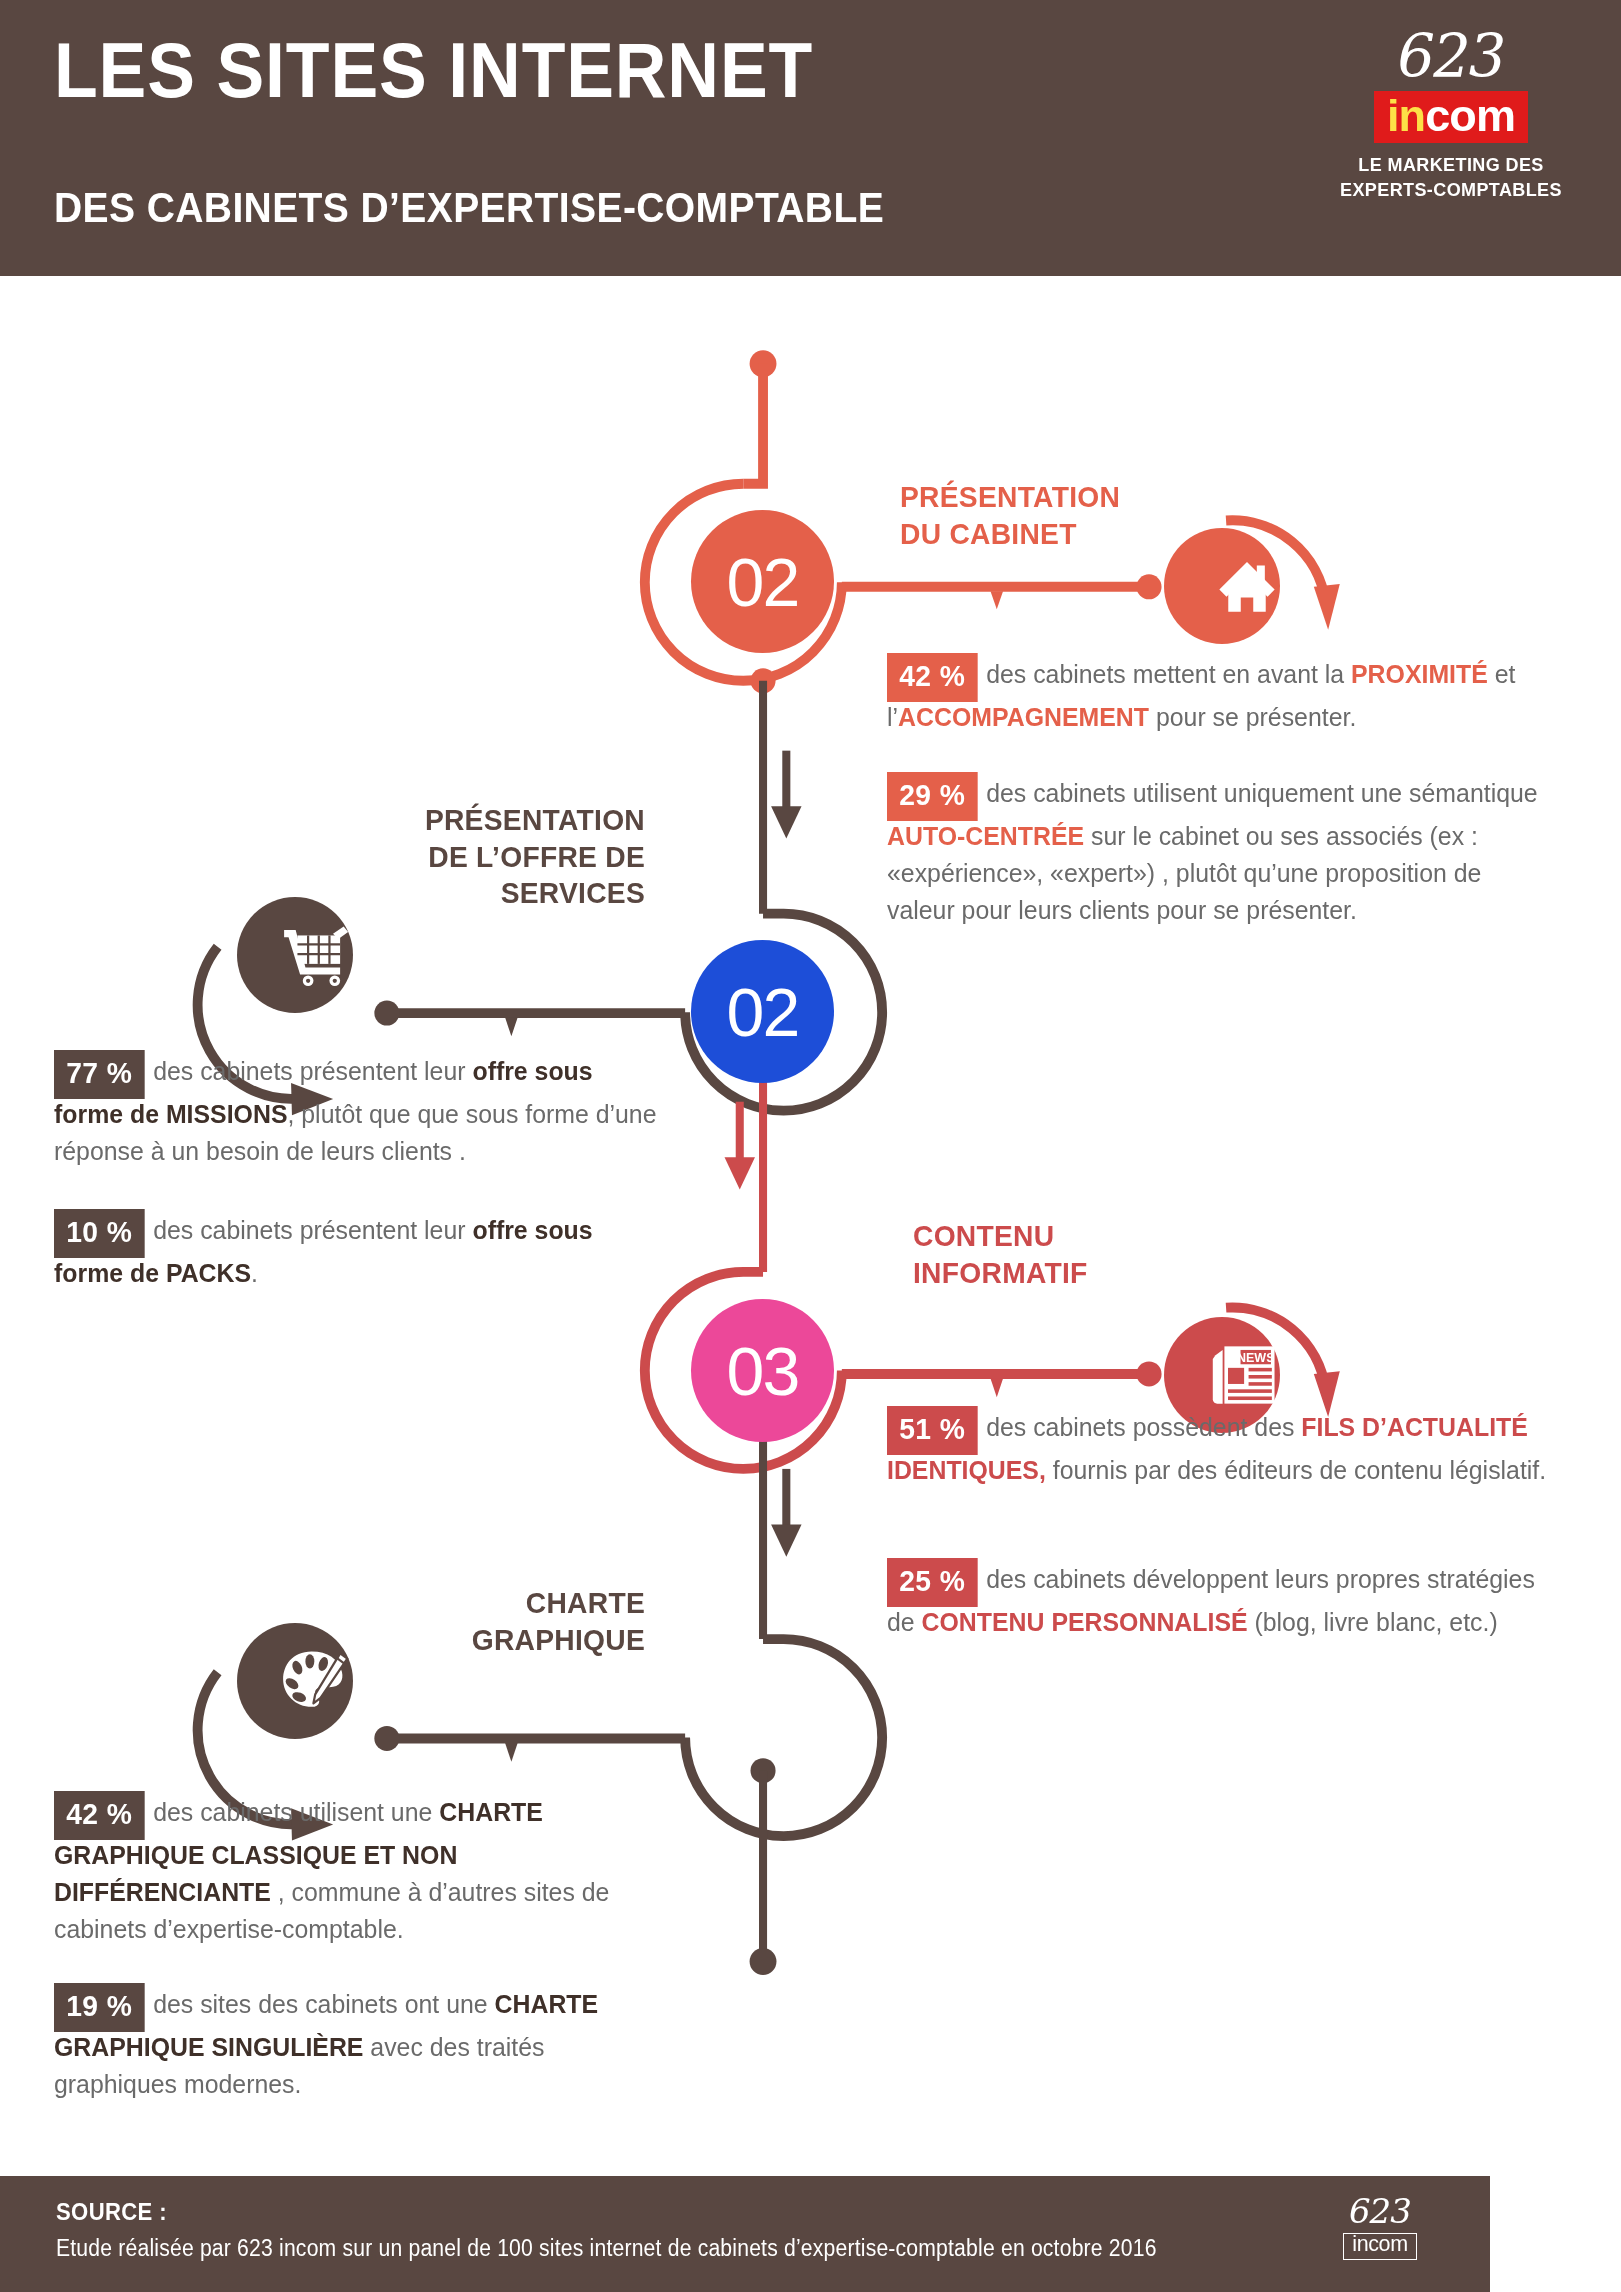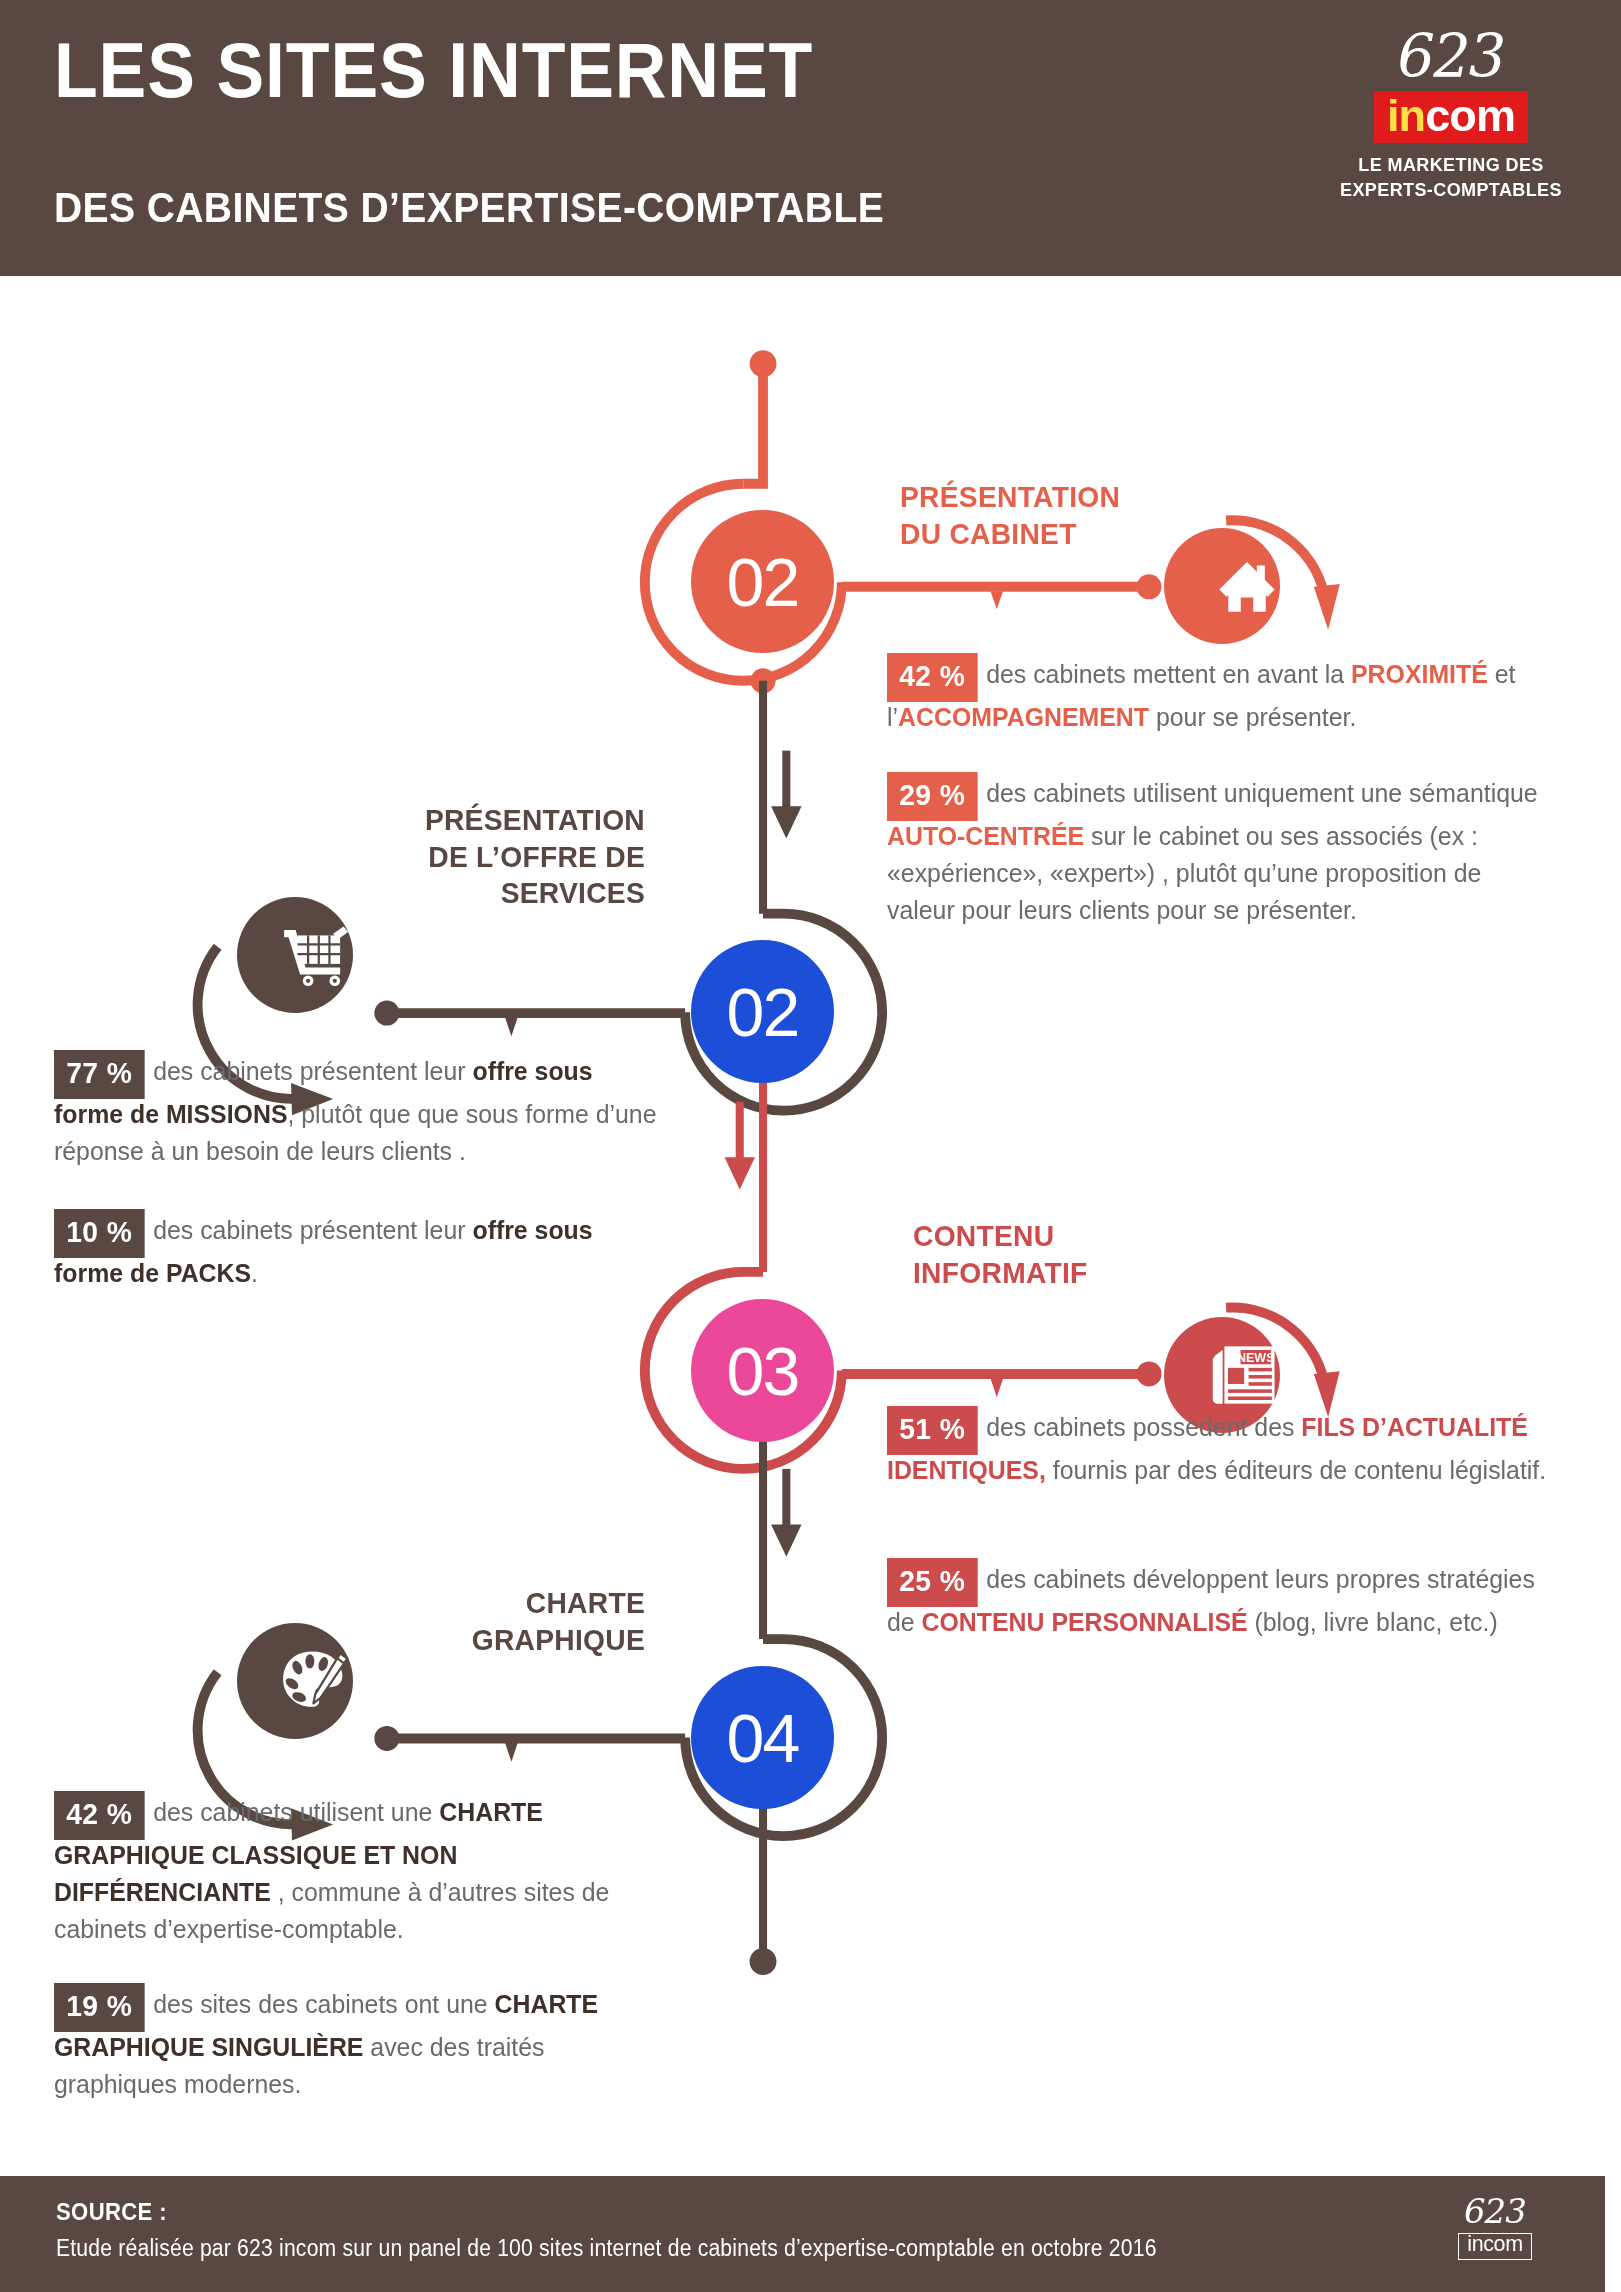--- a/index.html
+++ b/index.html
@@ -160,21 +160,21 @@
   .pct.brown  { background: #594741; }
   .pct.red    { background: #CC4B4C; }
   .hl-orange { color: #E4604A; font-weight: bold; }
   .hl-red    { color: #CC4B4C; font-weight: bold; }
   .hl-brown  { color: #3f3029; font-weight: bold; }
 
   
   #footer {
     position: absolute;
     left: 0; top: 2176px;
-    width: 1605px; height: 116px;
+    width: 1490px; height: 116px;
     background: #594741;
   }
   #footer-label {
     position: absolute;
     left: 56px; top: 21.5px;
     color: #ffffff;
     font-size: 24px;
     font-weight: bold;
     letter-spacing: 0.4px;
     transform: scaleX(0.92);
@@ -352,23 +352,20 @@
       <text x="51" y="23" font-family="Liberation Sans, sans-serif" font-size="14" font-weight="bold" fill="#ffffff" text-anchor="middle">NEWS</text>
       <rect x="20" y="30" width="18" height="18" fill="#CC4B4C"></rect>
       <rect x="43" y="30" width="26" height="4" fill="#CC4B4C"></rect>
       <rect x="43" y="38" width="26" height="4" fill="#CC4B4C"></rect>
       <rect x="43" y="46" width="26" height="4" fill="#CC4B4C"></rect>
       <rect x="20" y="54" width="49" height="4" fill="#CC4B4C"></rect>
       <rect x="20" y="62" width="49" height="4" fill="#CC4B4C"></rect>
     </svg>
   </div>
 
-  <div class="node brown" style="left:691px; top:1666px;">
-    <span>04</span>
-  </div>
   <div class="sect-title brown" style="left:376px; top:1585px; width:269px;">
     <div>CHARTE</div>
     <div>GRAPHIQUE</div>
   </div>
   <div class="iconcircle brown" style="left:237px; top:1623px;">
     <svg width="72" height="66" viewBox="0 0 80 74">
       <path d="M34 4 C 12 4 2 20 2 35 C 2 52 16 66 34 66 C 44 66 44 58 40 54 C 36 50 38 44 45 44 L 54 44 C 66 44 70 36 68 27 C 64 12 52 4 34 4 Z" fill="#ffffff"></path>
       <ellipse cx="18" cy="22" rx="5" ry="8" fill="#594741" transform="rotate(-25 18 22)"></ellipse>
       <ellipse cx="32" cy="15" rx="5" ry="8" fill="#594741"></ellipse>
       <ellipse cx="47" cy="18" rx="5" ry="8" fill="#594741" transform="rotate(18 47 18)"></ellipse>

